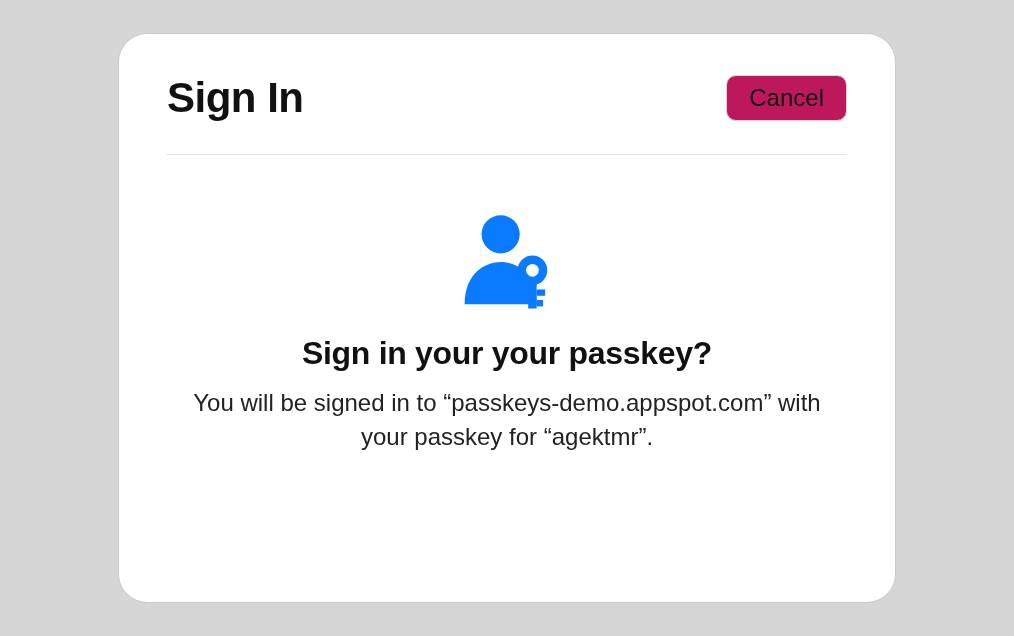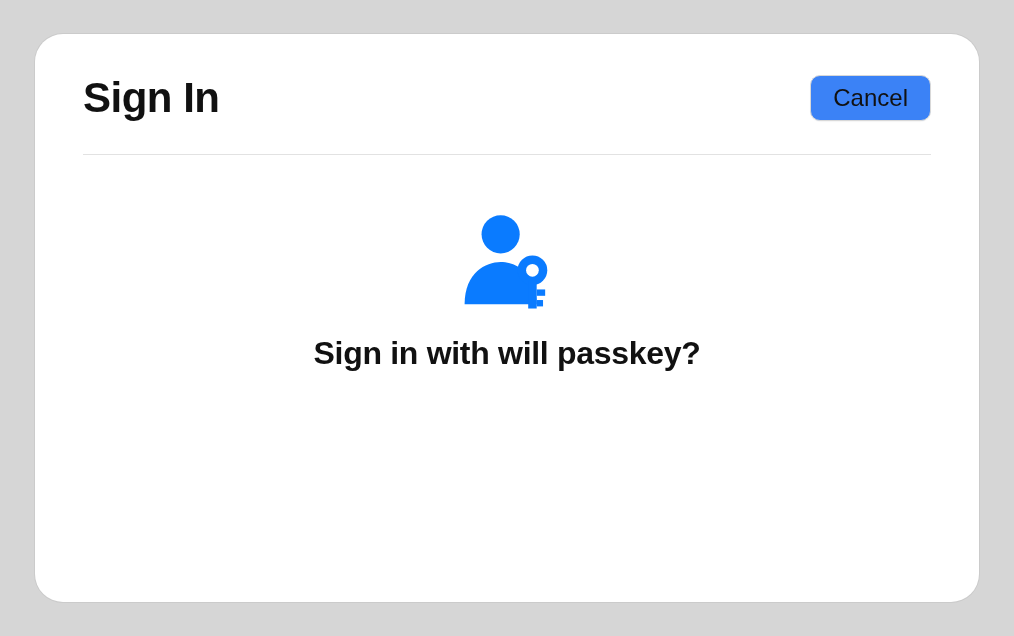--- a/index.html
+++ b/index.html
@@ -5,21 +5,21 @@
     * { box-sizing: border-box; margin: 0; padding: 0; }
     html, body { width: 1014px; height: 636px; }
     body {
       font-family: -apple-system, BlinkMacSystemFont, "SF Pro Text", "SF Pro Display", "Helvetica Neue", Arial, sans-serif;
       background: #d6d6d6;
       display: flex;
       align-items: center;
       justify-content: center;
     }
     .dialog {
-      width: 944px;
+      width: 776px;
       height: 568px;
       background: #ffffff;
       border-radius: 28px;
       box-shadow: 0 0 0 1px rgba(0,0,0,0.05);
       padding: 40px 48px 36px 48px;
       display: flex;
       flex-direction: column;
     }
     .dialog-header {
       display: flex;
@@ -31,21 +31,21 @@
     .dialog-title {
       font-size: 42px;
       font-weight: 700;
       color: #111;
       letter-spacing: -0.5px;
     }
     .cancel-button {
       font-size: 24px;
       font-weight: 400;
       color: #111;
-      background: #3b82f6;
+      background: #be185d;
       border: 1px solid #d8d8d8;
       border-radius: 10px;
       padding: 8px 22px;
       cursor: pointer;
       box-shadow: 0 1px 1px rgba(0,0,0,0.04);
     }
     .dialog-body {
       flex: 1;
       display: flex;
       flex-direction: column;
@@ -107,16 +107,17 @@
 
         <circle cx="74" cy="56" r="14"></circle>
         <circle cx="74" cy="56" r="6" fill="#ffffff"></circle>
 
         <rect x="70" y="66" width="8" height="26"></rect>
 
         <rect x="78" y="74" width="8" height="6"></rect>
         <rect x="78" y="84" width="6" height="6"></rect>
       </svg>
     </span>
-    <div class="prompt-heading">Sign in with will passkey?</div>
+    <div class="prompt-heading">Sign in your your passkey?</div>
+    <div class="prompt-desc">You will be signed in to “passkeys-demo.appspot.com” with your passkey for “agektmr”.</div>
   </div>
 
 </div>
 
 </body></html>

